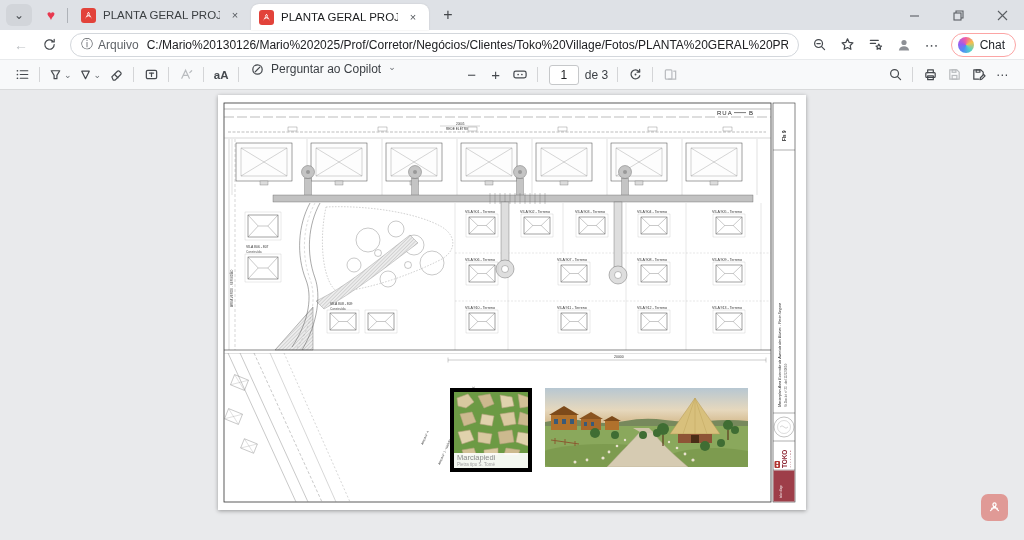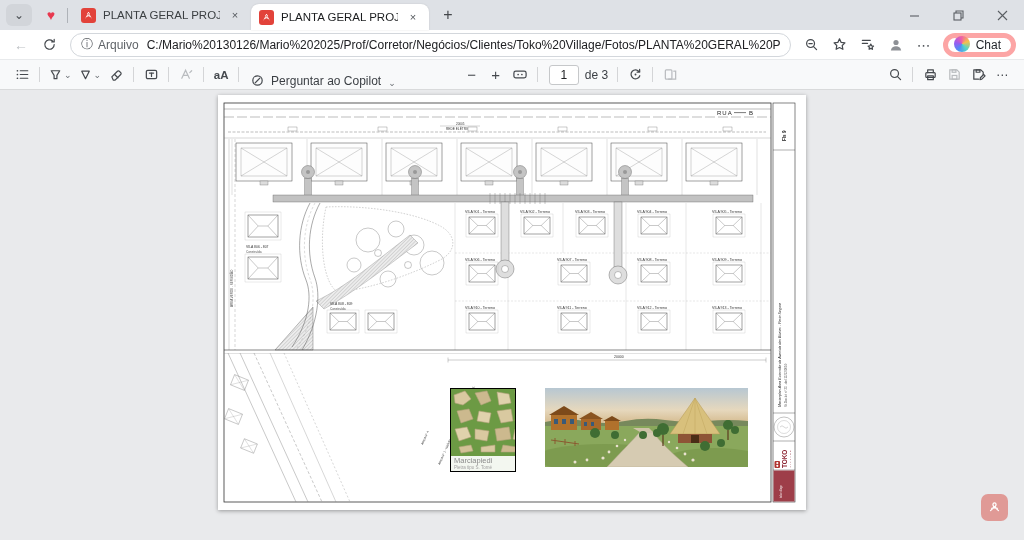--- a/index.html
+++ b/index.html
@@ -21,41 +21,41 @@
   .wincontrols{margin-left:auto;display:flex;height:30px}
   .wc{width:44px;height:30px;display:flex;align-items:center;justify-content:center;color:#5a5e63}
 
   
   .addressbar{height:30px;background:#fff;display:flex;align-items:center;padding:0 8px;gap:2px;border-bottom:1px solid #e8eaec}
   .abtn{width:26px;height:26px;display:flex;align-items:center;justify-content:center;border-radius:4px;color:#55595e;font-size:14px}
   .abtn.disabled{color:#bcbfc3}
   .urlpill{flex:1;height:24px;border:1px solid #d3d7dc;border-radius:14px;display:flex;align-items:center;padding:0 10px;margin:0 6px;overflow:hidden}
   .urlpill .flabel{color:#5f6368;font-size:12px;margin:0 8px 0 5px}
   .urlpill .url{color:#202124;font-size:12px;white-space:nowrap;overflow:hidden;flex:1}
-  .chatpill{height:24px;border:5px solid #fca5a5;border-radius:13px;display:flex;align-items:flex-end;gap:6px;padding:0 10px 0 6px;font-size:12px;color:#1f2328;margin-left:4px;background:#fff}
+  .chatpill{height:24px;border:1px solid #fca5a5;border-radius:13px;display:flex;align-items:center;gap:6px;padding:0 10px 0 6px;font-size:12px;color:#1f2328;margin-left:4px;background:#fff}
   .cop-disc{width:16px;height:16px;border-radius:50%;background:conic-gradient(from 210deg,#4e8df6,#9a5cf0,#ef5da8,#f7c04a,#52d5c8,#4e8df6)}
 
   
   .pdfbar{height:30px;background:#f8f9fa;border-bottom:1px solid #d9dadb;display:flex;align-items:center;padding:0 10px;font-size:12px;color:#3b3f44}
   .tbtn{height:26px;min-width:24px;padding:0 3px;display:flex;align-items:center;justify-content:center;border-radius:4px;color:#45494e}
   .tbtn.disabled{color:#b9bcbf}
   .chev{font-size:9px;color:#6a6e73;margin-left:1px}
   .tsep{width:1px;height:15px;background:#d4d5d7;margin:0 5px}
-  .copilot-btn{display:flex;align-items:flex-end;gap:6px;height:26px;padding:0 6px;border-radius:4px}
+  .copilot-btn{display:flex;align-items:flex-start;gap:6px;height:26px;padding:0 6px;border-radius:4px}
   .pageinput{width:30px;height:20px;border:1px solid #c6c8ca;border-radius:3px;text-align:center;font-size:12px;color:#202124;background:#fff;margin:0 6px}
   .delabel{color:#3b3f44;margin-right:4px}
   .spacer60{width:58px}
   .rightgrp{margin-left:auto;display:flex;align-items:center}
 
   
   .viewer{position:relative;height:450px;background:#e9eaec;overflow:hidden}
   .page{position:absolute;left:218px;top:5px;width:588px;height:415px;background:#fff;box-shadow:0 1px 4px rgba(0,0,0,.35)}
   .page svg.plansvg{position:absolute;left:0;top:0}
   .photo{position:absolute;overflow:hidden}
-  .photo-green{left:232px;top:293px;width:66px;height:84px;border:1px solid #000000}
+  .photo-green{left:232px;top:293px;width:82px;height:84px;border:4px solid #000000}
   .photo-render{left:327px;top:293px;width:203px;height:79px}
   .caption{position:absolute;left:0;right:0;bottom:0;background:rgba(255,255,255,.92);padding:1px 3px}
   .caption .t1{font-size:7.5px;color:#8b8b8b;line-height:8px}
   .caption .t2{font-size:4.5px;color:#a0a0a0;line-height:5px}
   .acro-fab{position:absolute;left:981px;top:404px;width:27px;height:27px;border-radius:7px;background:rgba(217,87,80,.55);display:flex;align-items:center;justify-content:center}
 
   svg .ico{stroke:#45494e;stroke-width:1.3;fill:none;stroke-linecap:round;stroke-linejoin:round}
   svg .icod{stroke:#b9bcbf;stroke-width:1.3;fill:none;stroke-linecap:round}
 </style>
 </head>

